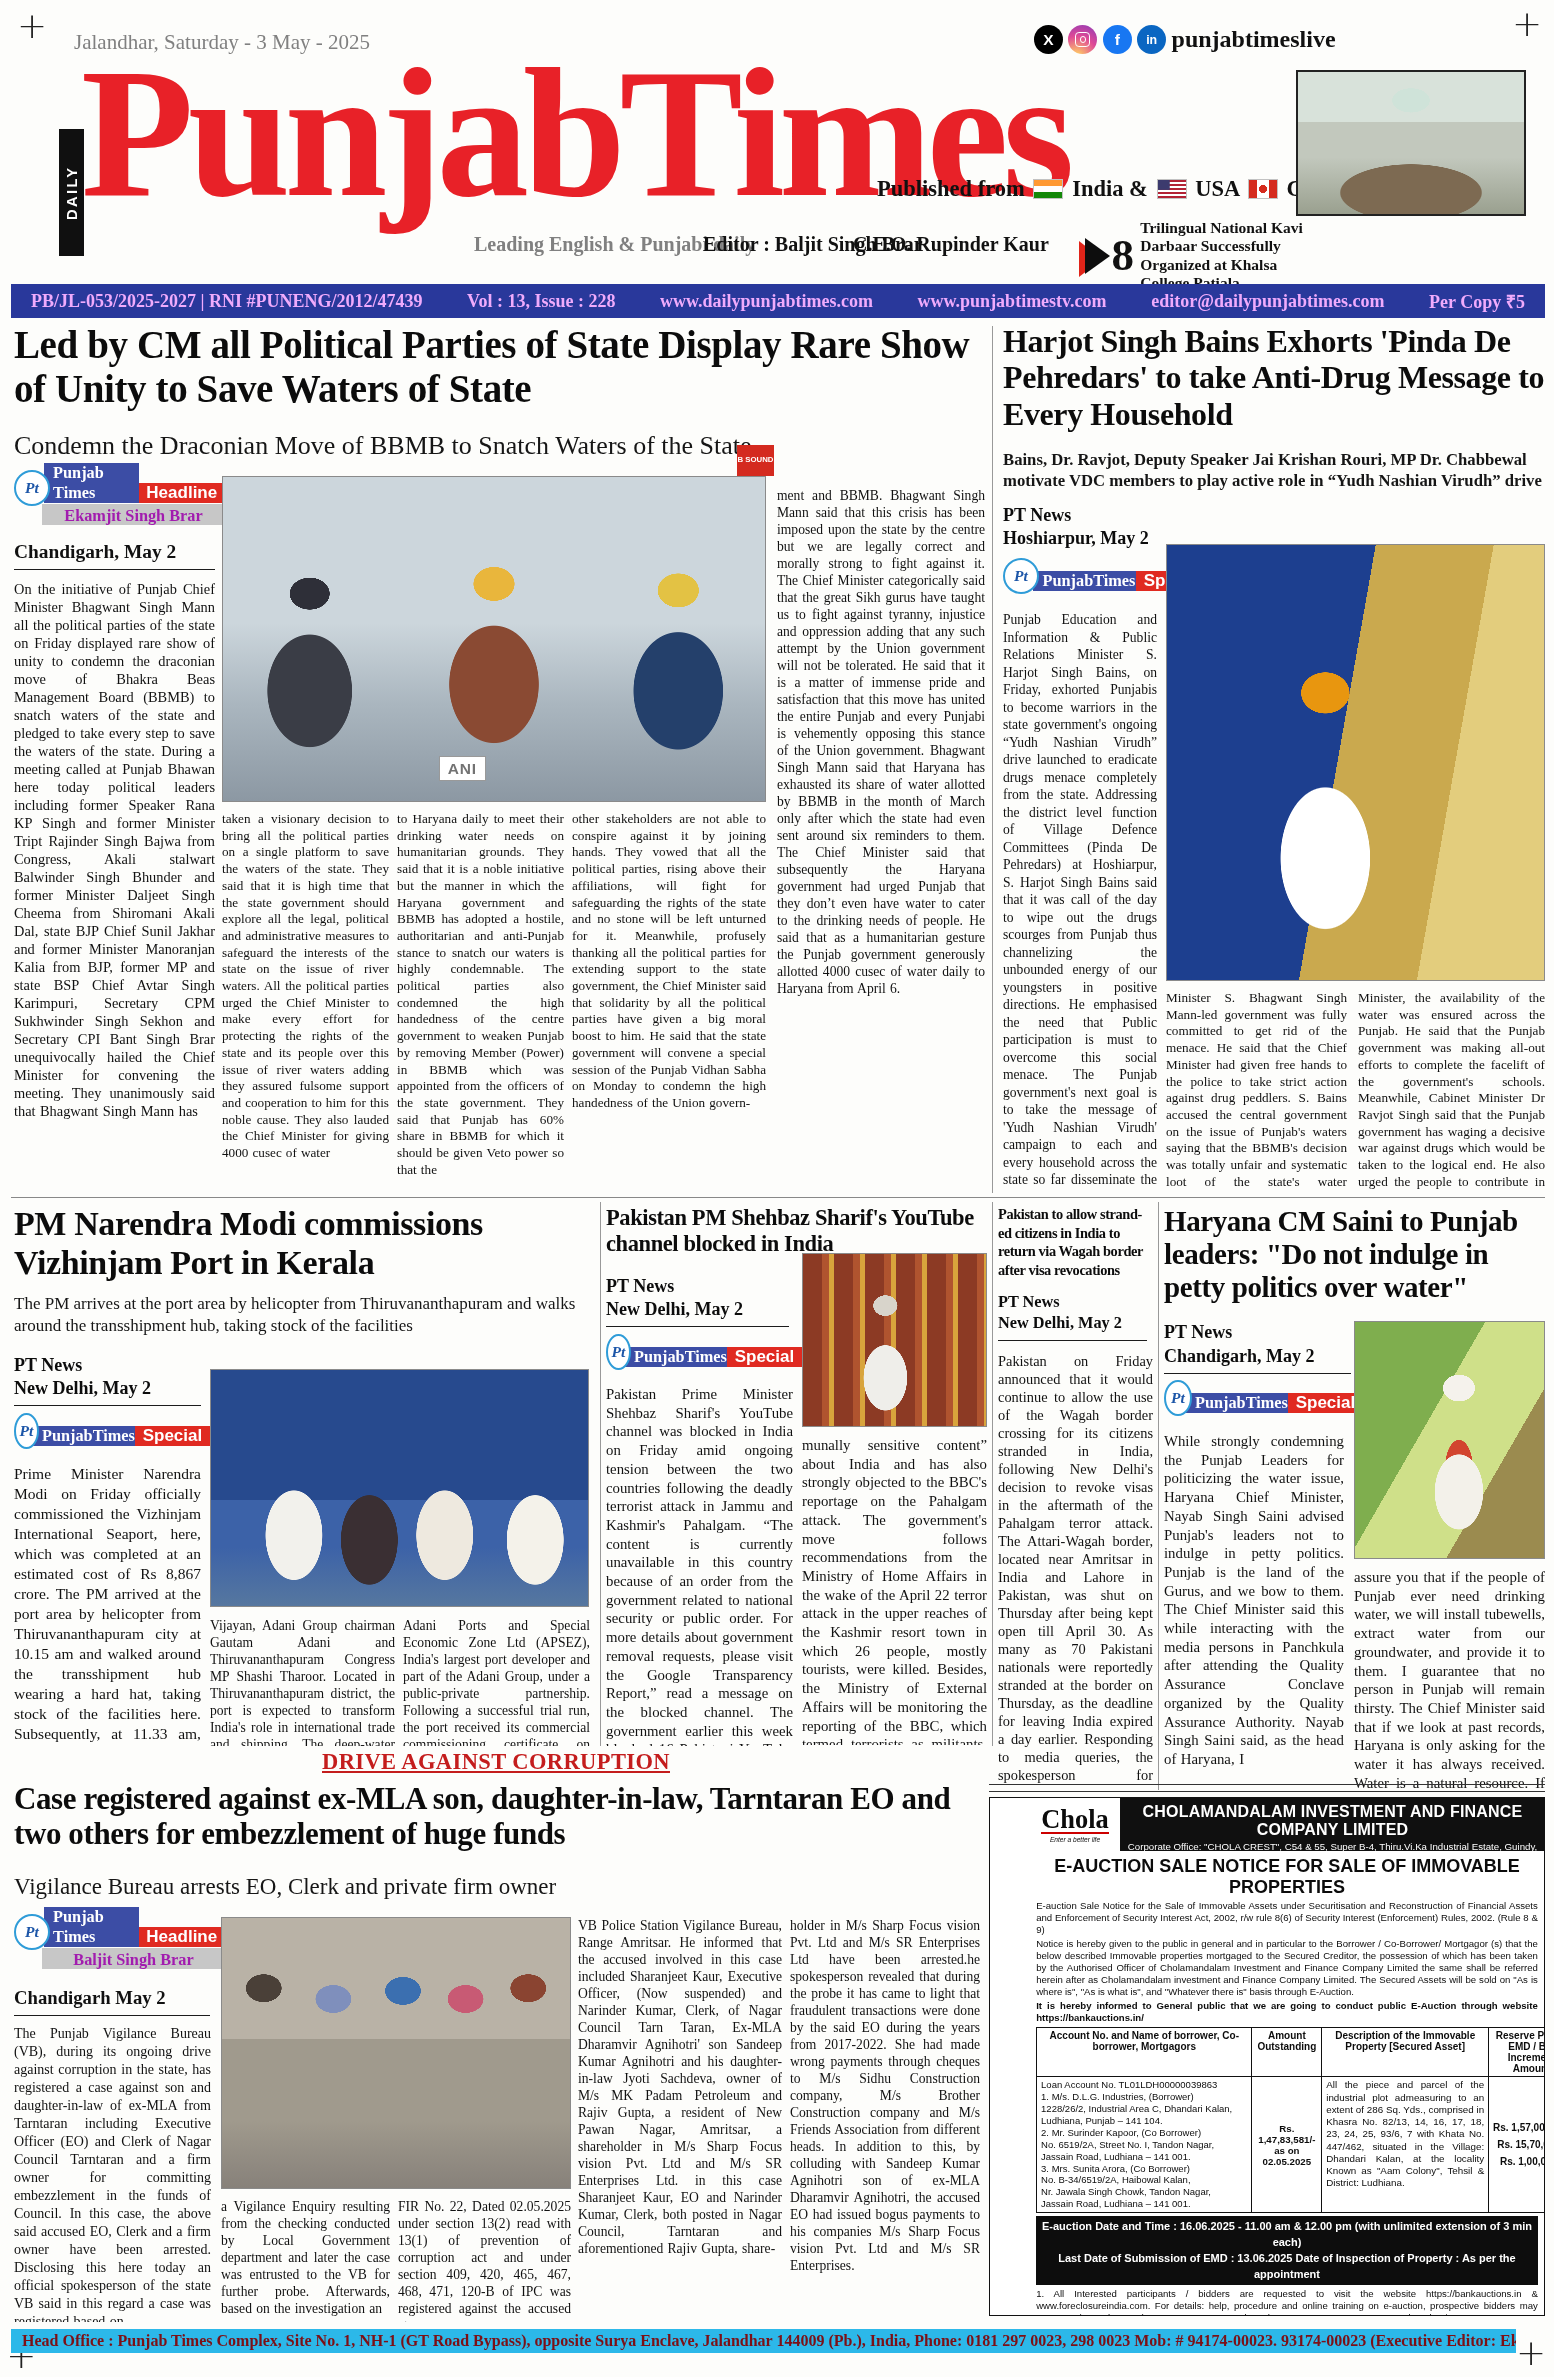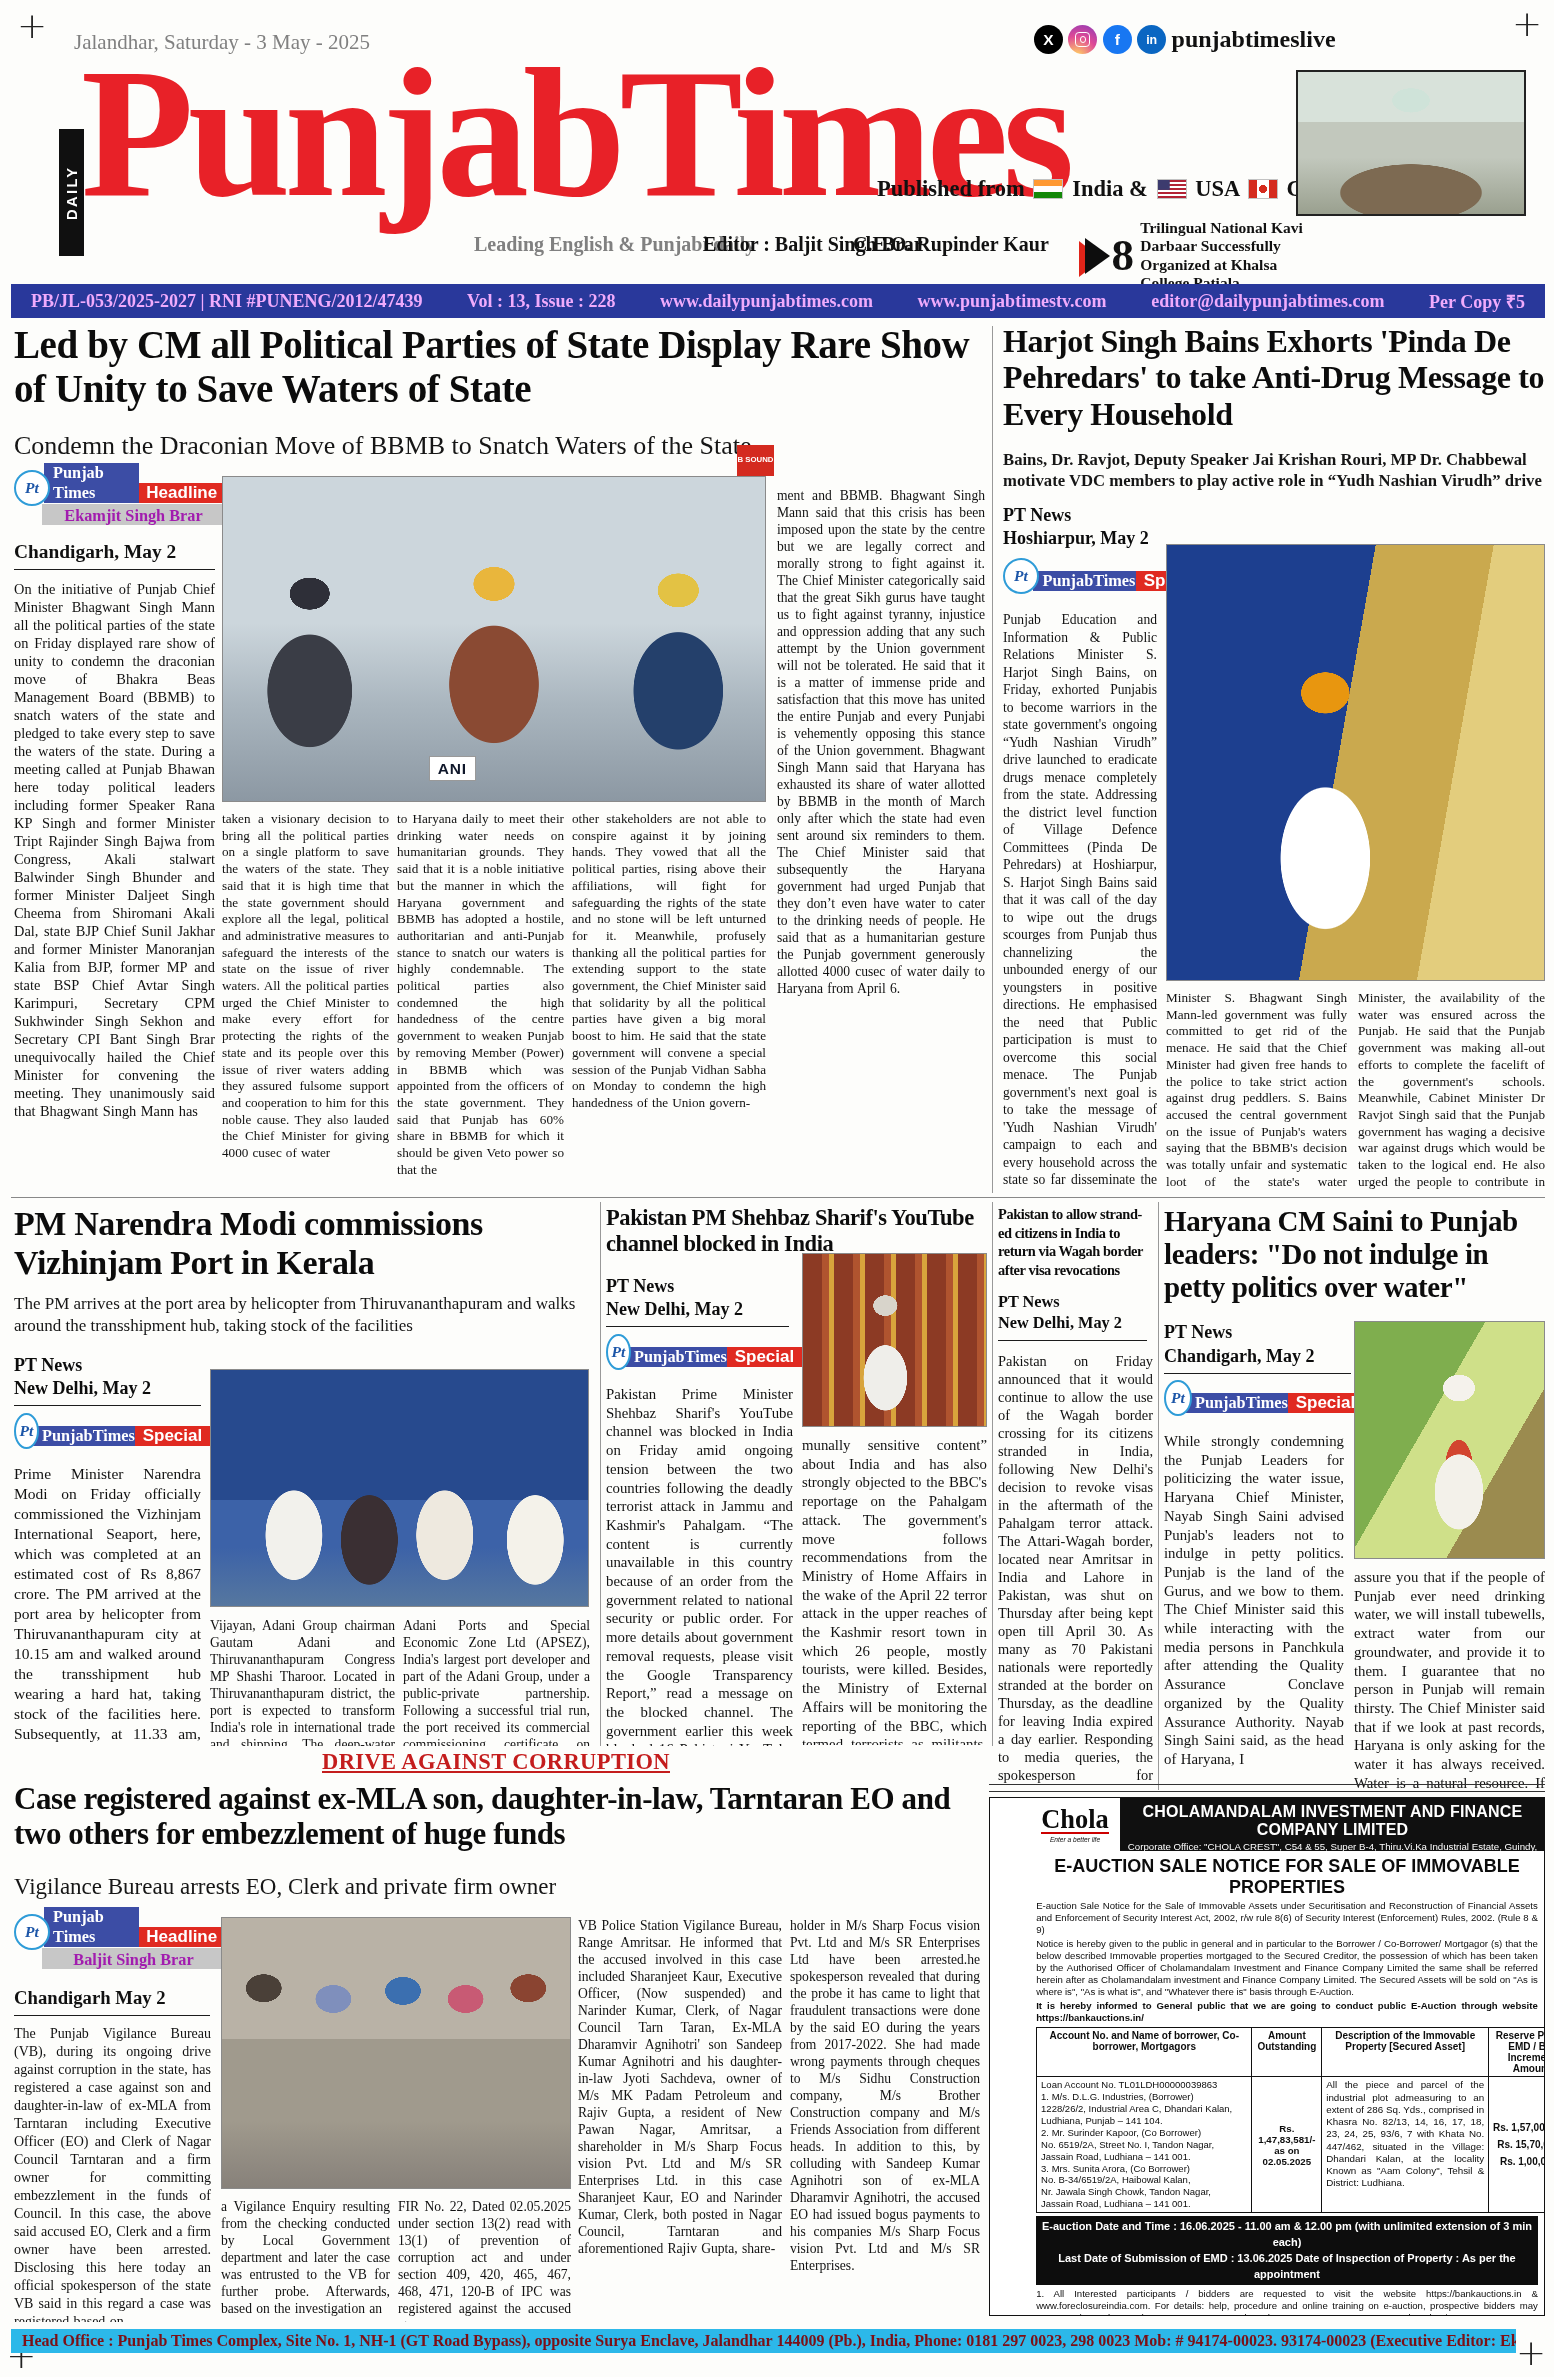--- a/index.html
+++ b/index.html
@@ -153,21 +153,21 @@
   <div class="abs jt" style="left:14px;top:580px;width:201px;height:611px;font-size:14.4px;line-height:18px;">On the initiative of Punjab Chief Minister Bhagwant Singh Mann all the political parties of the state on Friday displayed rare show of unity to condemn the draconian move of Bhakra Beas Management Board (BBMB) to snatch waters of the state and pledged to take every step to save the waters of the state. During a meeting called at Punjab Bhawan here today political leaders including former Speaker Rana KP Singh and former Minister Tript Rajinder Singh Bajwa from Congress, Akali stalwart Balwinder Singh Bhunder and former Minister Daljeet Singh Cheema from Shiromani Akali Dal, state BJP Chief Sunil Jakhar and former Minister Manoranjan Kalia from BJP, former MP and state BSP Chief Avtar Singh Karimpuri, Secretary CPM Sukhwinder Singh Sekhon and Secretary CPI Bant Singh Brar unequivocally hailed the Chief Minister for convening the meeting. They unanimously said that Bhagwant Singh Mann has</div>
 
   <div class="abs ph" style="left:222px;top:476px;width:544px;height:326px;
        background:radial-gradient(70px 93px at 16% 66%,#3a3d46 0 60%,rgba(0,0,0,0) 61%),
                   radial-gradient(33px 26.4px at 16% 36%,#2e2f38 0 60%,rgba(0,0,0,0) 61%),
                   radial-gradient(74px 97px at 50% 64%,#8a4a33 0 60%,rgba(0,0,0,0) 61%),
                   radial-gradient(34px 28px at 50% 33%,#e9b63c 0 60%,rgba(0,0,0,0) 61%),
                   radial-gradient(74px 97px at 84% 66%,#24406b 0 60%,rgba(0,0,0,0) 61%),
                   radial-gradient(34px 28px at 84% 35%,#e3c244 0 60%,rgba(0,0,0,0) 61%),
                   linear-gradient(180deg,#ccd6dc 0 45%,#aab6bf 70%,#8c98a3 100%);">
-    <span class="chip" style="left:206px;bottom:20px;background:#fff;border:0.8px solid #999;color:#0f172a;
+    <span class="chip" style="left:216px;bottom:20px;background:#fff;border:0.8px solid #999;color:#737373;
           padding:2.3px 7.8px;font-size:15.5px;letter-spacing:0.8px;">ANI</span>
   </div>
   <span class="chip" style="left:737px;top:445px;width:37px;height:31px;background:#d42a1f;color:#fff;
         font-size:7.8px;text-align:center;display:flex;align-items:center;justify-content:center;line-height:1.1;">B SOUND</span>
 
   <div class="abs jt" style="left:222px;top:811px;width:167px;height:379px;font-size:13.2px;line-height:16.7px;">taken a visionary decision to bring all the political parties on a single platform to save the waters of the state. They said that it is high time that the state government should explore all the legal, political and administrative measures to safeguard the interests of the state on the issue of river waters. All the political parties urged the Chief Minister to make every effort for protecting the rights of the state and its people over this issue of river waters adding they assured fulsome support and cooperation to him for this noble cause. They also lauded the Chief Minister for giving 4000 cusec of water</div>
   <div class="abs jt" style="left:397px;top:811px;width:167px;height:379px;font-size:13.2px;line-height:16.7px;">to Haryana daily to meet their drinking water needs on humanitarian grounds. They said that it is a noble initiative but the manner in which the Haryana government and BBMB has adopted a hostile, authoritarian and anti-Punjab stance to snatch our waters is highly condemnable. The political parties also condemned the high handedness of the centre government to weaken Punjab by removing Member (Power) in BBMB which was appointed from the officers of the state government. They said that Punjab has 60% share in BBMB for which it should be given Veto power so that the</div>
   <div class="abs jt" style="left:572px;top:811px;width:194px;height:379px;font-size:13.2px;line-height:16.7px;">other stakeholders are not able to conspire against it by joining hands. They vowed that all the political parties, rising above their affiliations, will fight for safeguarding the rights of the state and no stone will be left unturned for it. Meanwhile, profusely thanking all the political parties for extending support to the state government, the Chief Minister said that solidarity by all the political parties have given a big moral boost to him. He said that the state government will convene a special session of the Punjab Vidhan Sabha on Monday to condemn the high handedness of the Union govern-</div>
   <div class="abs jt" style="left:777px;top:487px;width:208px;height:704px;font-size:13.6px;line-height:17px;">ment and BBMB. Bhagwant Singh Mann said that this crisis has been imposed upon the state by the centre but we are legally correct and morally strong to fight against it. The Chief Minister categorically said that the great Sikh gurus have taught us to fight against tyranny, injustice and oppression adding that any such attempt by the Union government will not be tolerated. He said that it is a matter of immense pride and satisfaction that this move has united the entire Punjab and every Punjabi is vehemently opposing this stance of the Union government. Bhagwant Singh Mann said that Haryana has exhausted its share of water allotted by BBMB in the month of March only after which the state had even sent around six reminders to them. The Chief Minister said that subsequently the Haryana government had urged Punjab that they don’t even have water to cater to the drinking needs of people. He said that as a humanitarian gesture the Punjab government generously allotted 4000 cusec of water daily to Haryana from April 6.</div>
 

